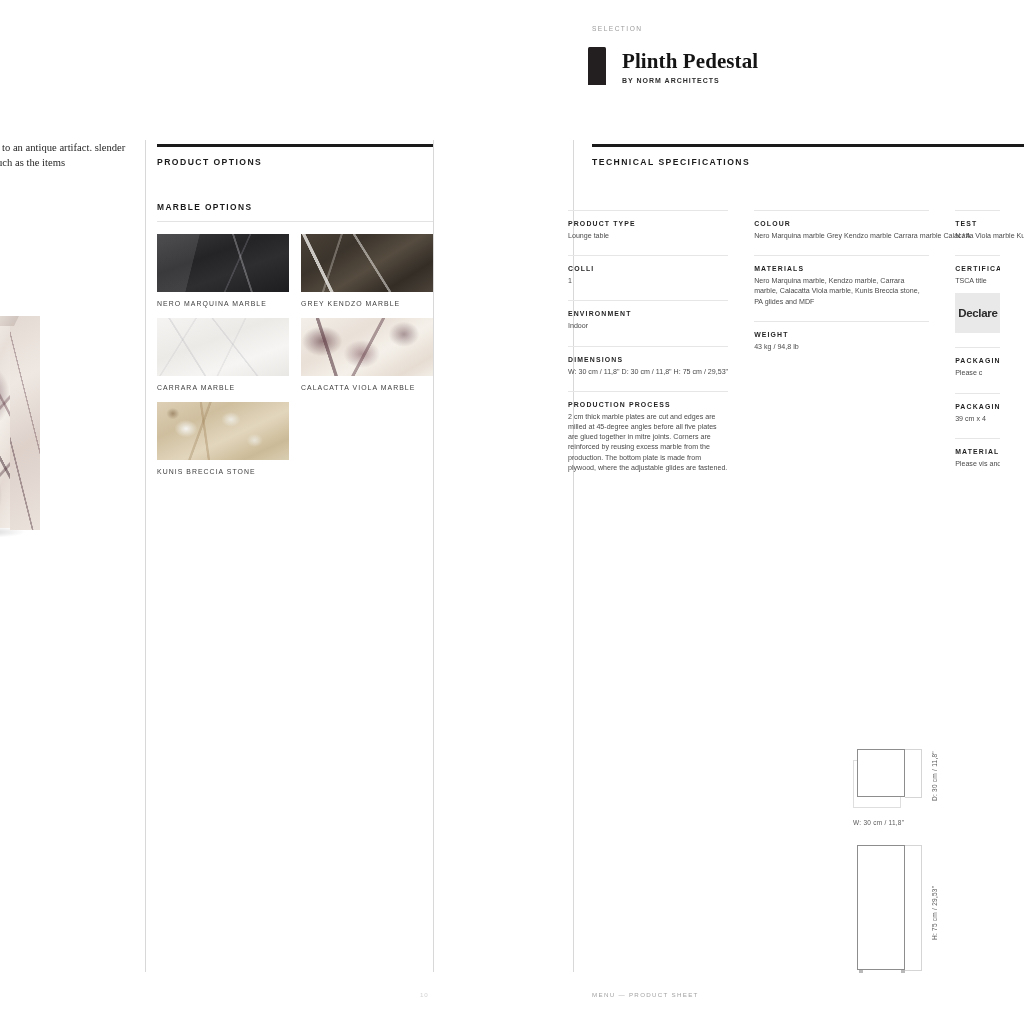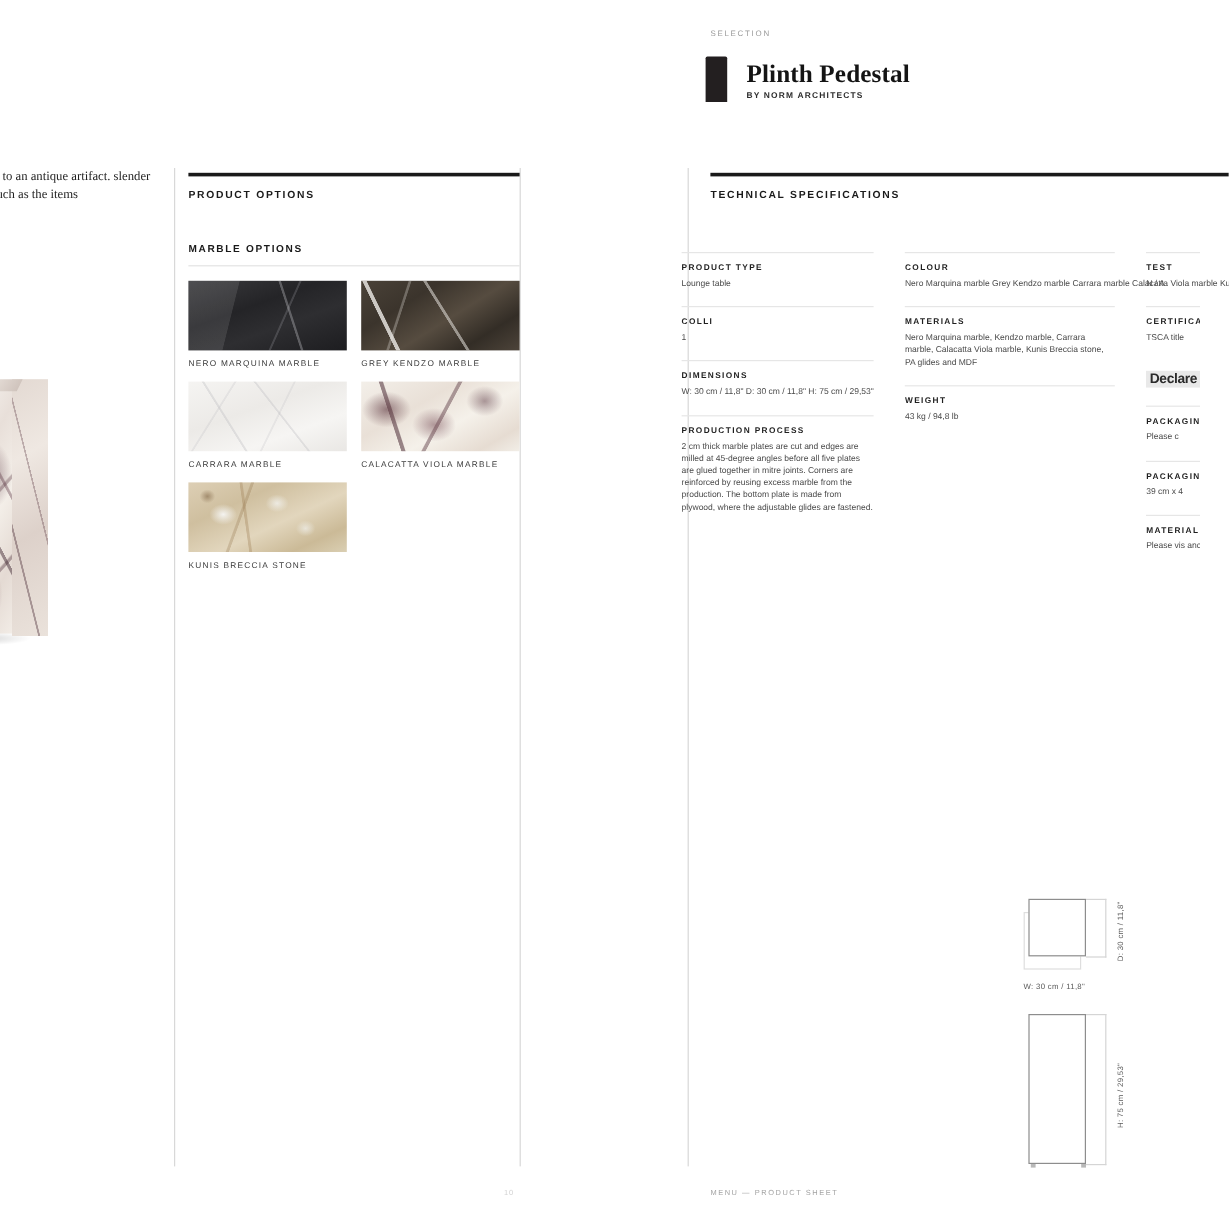--- a/index.html
+++ b/index.html
@@ -285,28 +285,28 @@
     line-height: 10.2px;
     color: #4a4a4a;
     margin-top: 4px;
     white-space: pre-line;
   }
   .spec-value.wrap { white-space: normal; }
   .spec-value.nowrap { white-space: nowrap; }
 
   .decl-badge {
     display: inline-block;
-    margin-top: 23px;
+    margin-top: 7px;
     font-family: "Liberation Sans", sans-serif;
     font-size: 11.5px;
     font-weight: 700;
     letter-spacing: -0.3px;
     color: #2b2b2b;
     background: #e9e9e9;
-    padding: 1px 3px;
+    padding: 14px 3px;
     white-space: nowrap;
   }
 
   
   .dim-top {
     position: absolute;
     left: 851px; top: 748px;
     width: 170px; height: 90px;
   }
   .dim-side {
@@ -440,20 +440,24 @@
   <div class="ts-cols">
 
     <div class="ts-col">
       <div class="spec-block">
         <div class="spec-label">PRODUCT TYPE</div>
         <div class="spec-value">Lounge table</div>
       </div>
       <div class="spec-block">
         <div class="spec-label">COLLI</div>
         <div class="spec-value">1</div>
+      </div>
+      <div class="spec-block">
+        <div class="spec-label">ENVIRONMENT</div>
+        <div class="spec-value">Indoor</div>
       </div>
       <div class="spec-block">
         <div class="spec-label">DIMENSIONS</div>
         <div class="spec-value nowrap">W: 30 cm / 11,8"
 D: 30 cm / 11,8"
 H: 75 cm / 29,53"</div>
       </div>
       <div class="spec-block">
         <div class="spec-label">PRODUCTION PROCESS</div>
         <div class="spec-value wrap">2 cm thick marble plates are cut and edges are milled at 45-degree angles before all five plates are glued together in mitre joints. Corners are reinforced by reusing excess marble from the production. The bottom plate is made from plywood, where the adjustable glides are fastened.</div>

